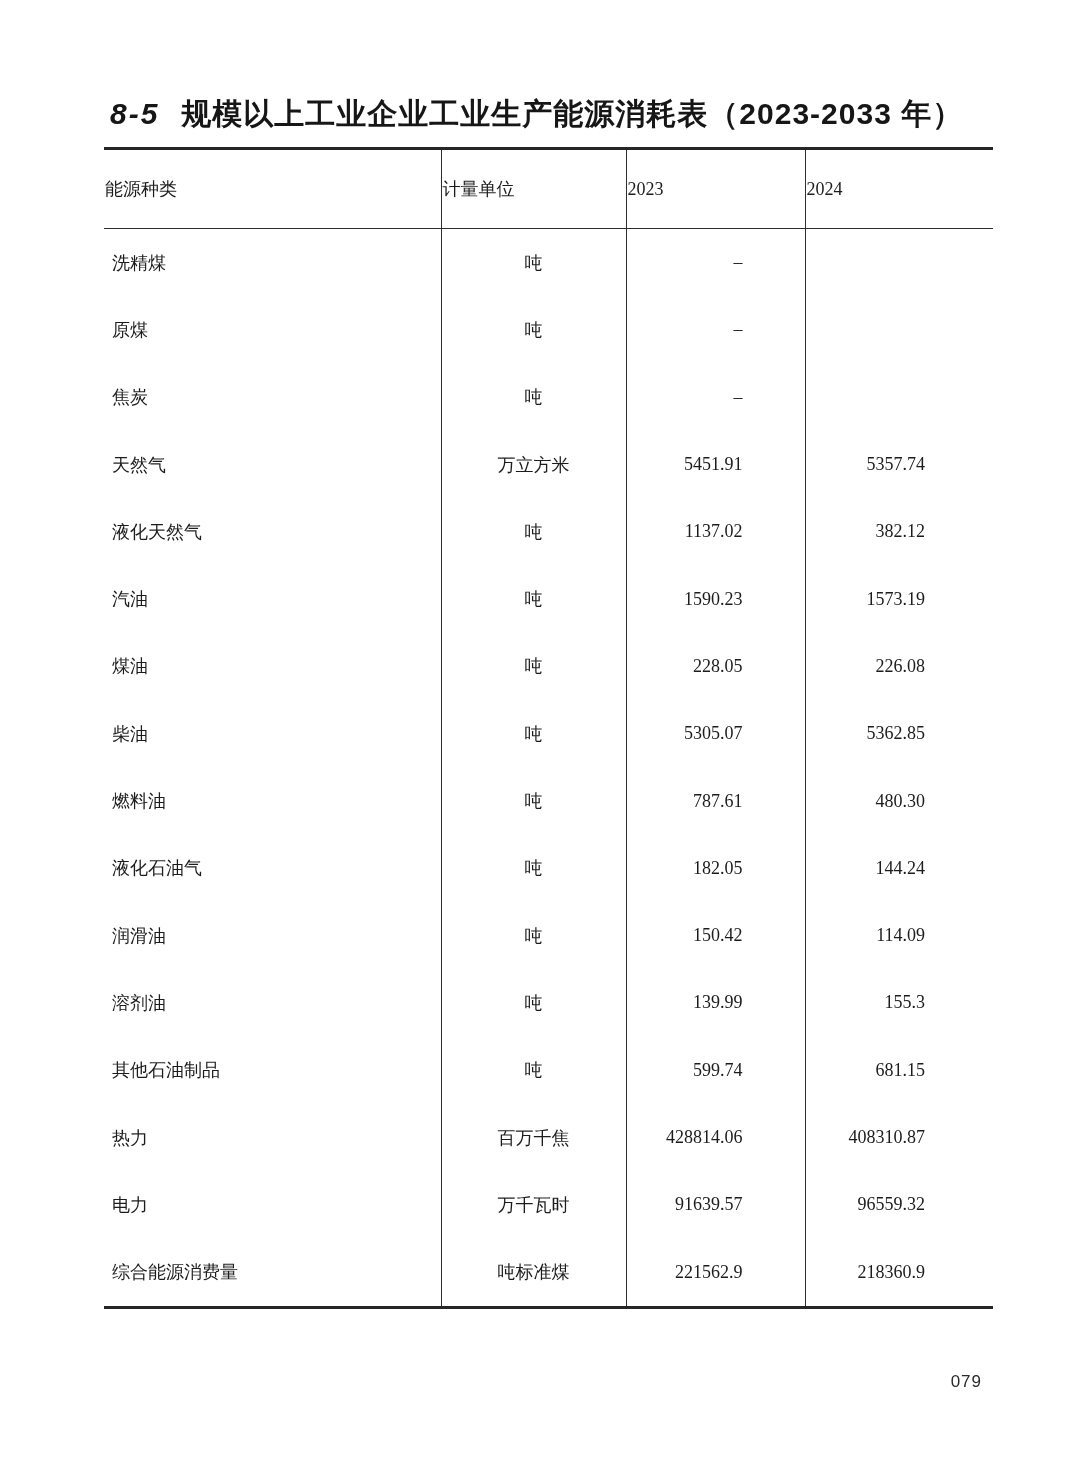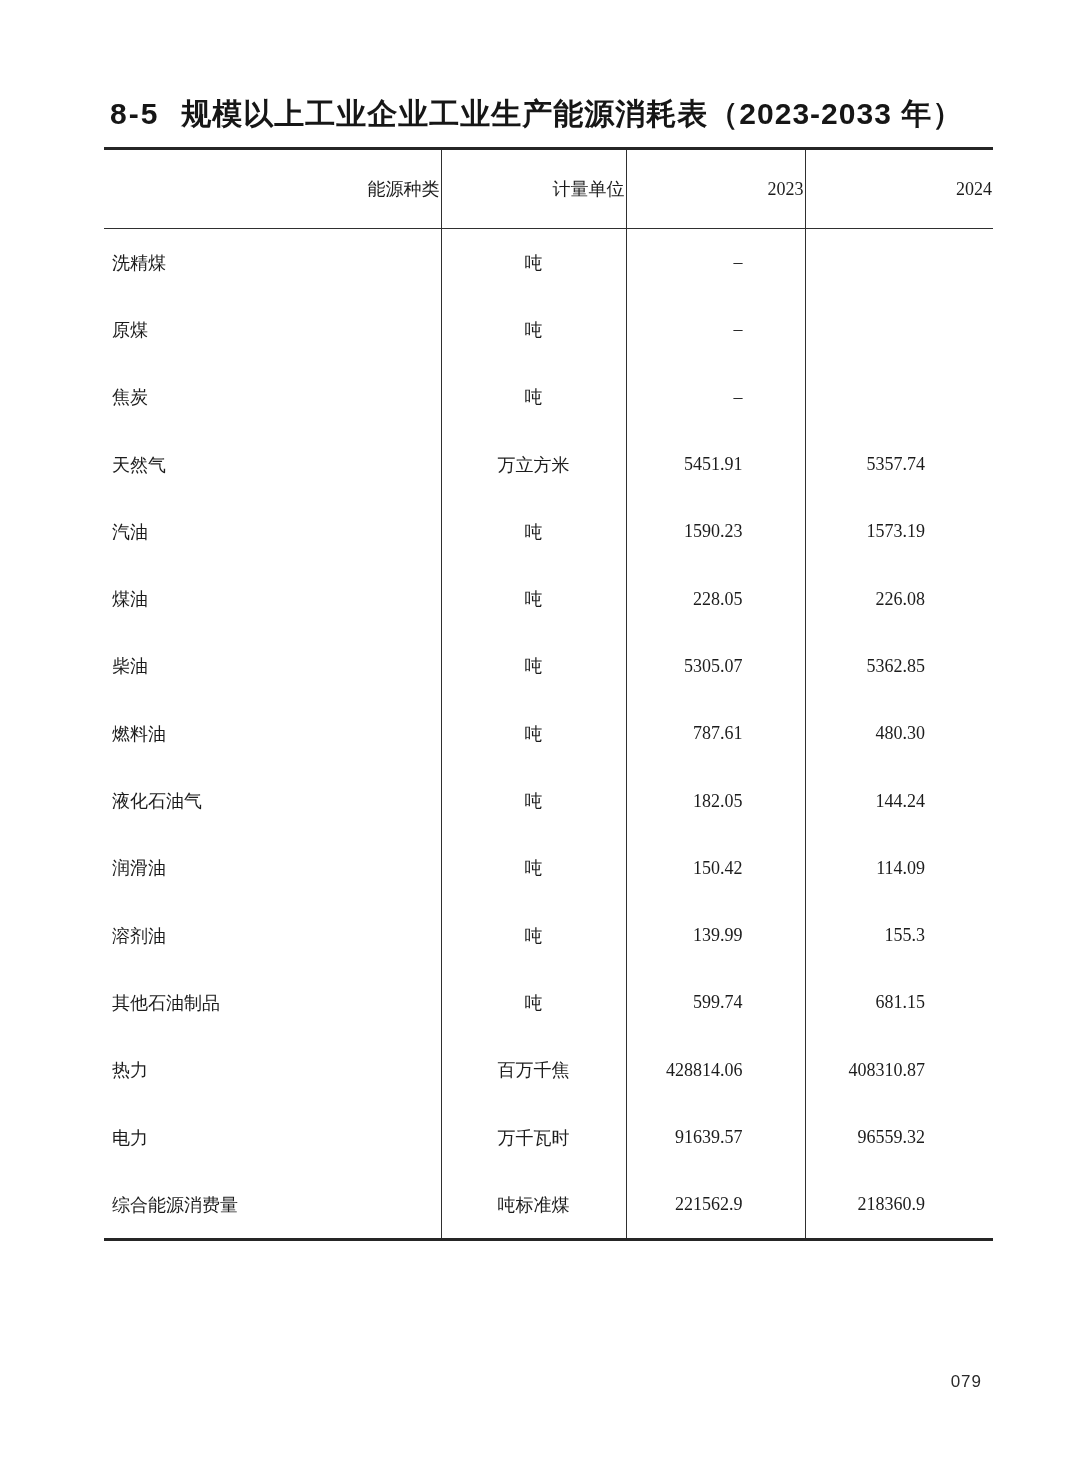--- a/index.html
+++ b/index.html
@@ -23,41 +23,42 @@
     font-family: "Liberation Sans", "DejaVu Sans", sans-serif;
     font-weight: bold;
     font-size: 30px;
     letter-spacing: 1px;
     white-space: nowrap;
     color: #161616;
   }
   .title .idx {
     margin-right: 22px;
     letter-spacing: 2px;
+    font-style: italic;
   }
   table.energy {
     position: absolute;
     left: 104px;
     top: 147px;
     width: 889px;
     border-collapse: collapse;
     table-layout: fixed;
     border-top: 3px solid #262626;
     border-bottom: 3px solid #262626;
     font-size: 18px;
     color: #1c1c1c;
   }
   table.energy col.w1 { width: 337px; }
   table.energy col.w2 { width: 185px; }
   table.energy col.w3 { width: 179px; }
   table.energy col.w4 { width: 188px; }
   table.energy th {
     height: 76px;
     font-weight: normal;
-    text-align: right;
+    text-align: left;
     vertical-align: middle;
     border-bottom: 1px solid #2f2f2f;
     font-size: 18px;
   }
   table.energy td {
     height: 65.3px;
     vertical-align: middle;
     font-size: 18px;
   }
   table.energy th:nth-child(n+2),
@@ -122,20 +123,26 @@
           <td class="c-2023">–</td>
           <td class="c-2024"></td>
         </tr>
         <tr>
           <td class="c-name">天然气</td>
           <td class="c-unit">万立方米</td>
           <td class="c-2023">5451.91</td>
           <td class="c-2024">5357.74</td>
         </tr>
         <tr>
+          <td class="c-name">液化天然气</td>
+          <td class="c-unit">吨</td>
+          <td class="c-2023">1137.02</td>
+          <td class="c-2024">382.12</td>
+        </tr>
+        <tr>
           <td class="c-name">汽油</td>
           <td class="c-unit">吨</td>
           <td class="c-2023">1590.23</td>
           <td class="c-2024">1573.19</td>
         </tr>
         <tr>
           <td class="c-name">煤油</td>
           <td class="c-unit">吨</td>
           <td class="c-2023">228.05</td>
           <td class="c-2024">226.08</td>

